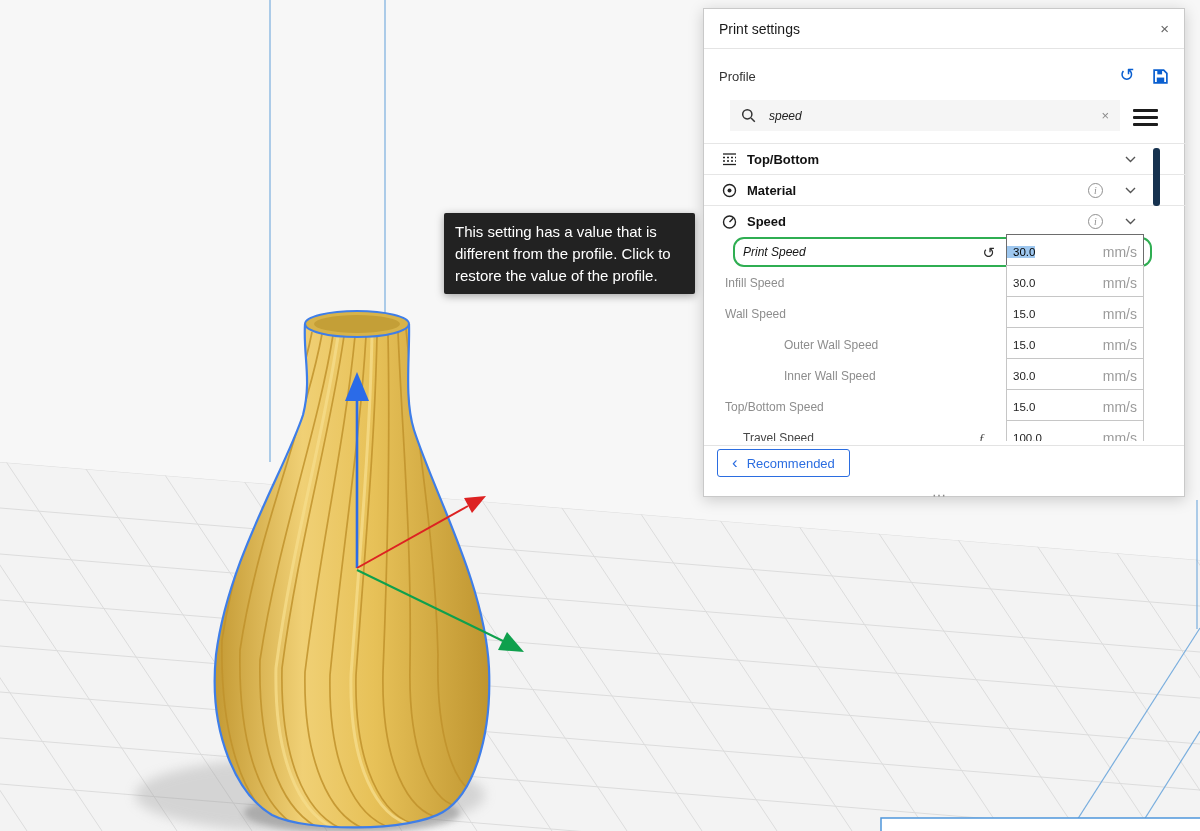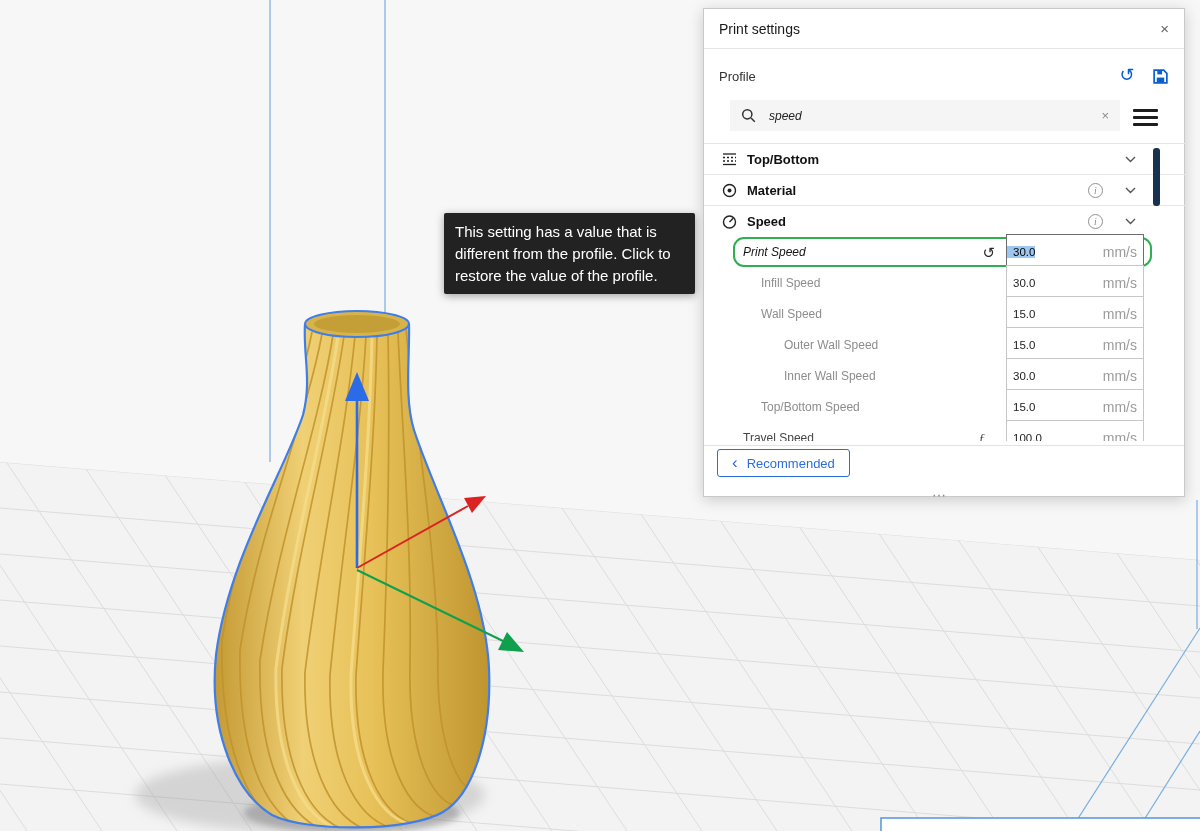--- a/index.html
+++ b/index.html
@@ -51,21 +51,21 @@
     display:flex;align-items:center;justify-content:center;font-family:"Liberation Serif",serif;font-style:italic;cursor:pointer}
 
   .row-highlight{height:30px;margin:1px 32px 0 29px;width:419px;border:2px solid #2fae52;border-radius:11px;
     display:flex;align-items:center;background:#fff;padding:0 6px 0 8px}
   .row-highlight .s-label{font-style:italic;color:#161616;font-size:12px}
   .reset-row{margin-left:auto;color:#2d2d2d;font-size:15px;cursor:pointer;line-height:1}
   .row-highlight .s-box{margin-left:11px;border-color:#6d6d6d}
 
   .set-row{height:31px;display:flex;align-items:center;padding-right:42px}
   .set-row .s-label{font-size:12px;color:#8d8d8d}
-  .ind1 .s-label{padding-left:57px}
+  .ind1 .s-label{padding-left:21px}
   .ind2 .s-label{padding-left:80px}
   .ind0 .s-label{padding-left:39px}
   .set-row .s-box{margin-left:auto}
   .fx{margin-left:auto;font-family:"Liberation Serif",serif;font-style:italic;color:#444;font-size:13px}
   .fx + .s-box{margin-left:21px}
   .travel .s-label{color:#474747}
 
   .s-box{width:138px;height:36px;border:1px solid #c6c6c6;background:#fff;display:flex;align-items:center;cursor:text}
   .s-val{padding-left:6px;font-size:11.5px;color:#222}
   .s-val.selected{background:#9ec7ef;color:#000}

